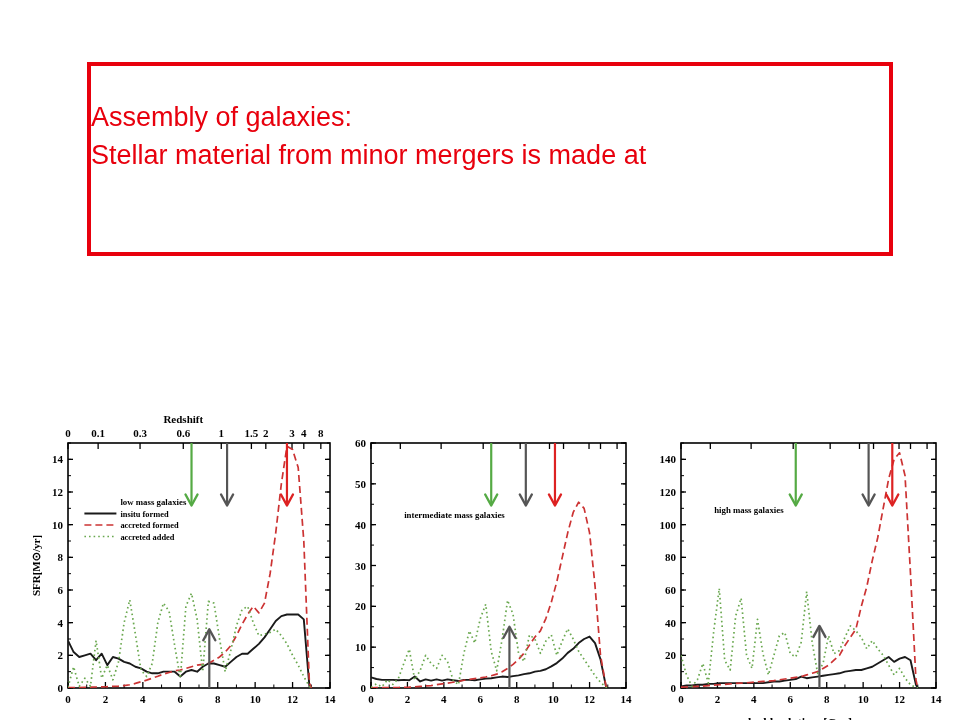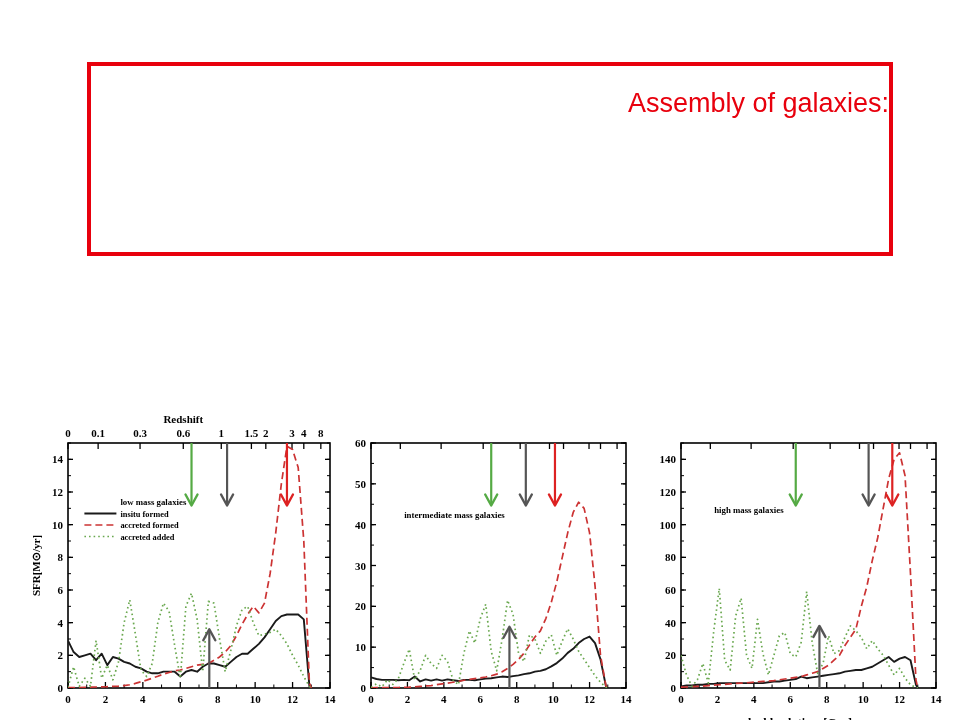--- a/index.html
+++ b/index.html
@@ -20,23 +20,23 @@
     position: absolute;
     left: 87px;
     top: 62px;
     width: 806px;
     height: 194px;
     box-sizing: border-box;
     border: 4px solid #e8000d;
     background: #ffffff;
     display: flex;
     flex-direction: column;
-    align-items: flex-end;
+    align-items: flex-start;
     justify-content: flex-start;
-    padding-top: 18px;
+    padding-top: 32px;
   }
   .title-line {
     color: #e8000d;
     font-family: "Liberation Sans", sans-serif;
     font-size: 27px;
     line-height: 38px;
     text-align: center;
     white-space: nowrap;
     letter-spacing: 0px;
   }
@@ -78,20 +78,21 @@
     font-weight: bold;
     fill: #000000;
     font-size: 11px;
   }
 </style>
 </head>
 <body>
 
 <div id="title-box">
   <div class="title-line">Assembly of galaxies:</div>
+  <div class="title-line">Stellar material from minor mergers is made at</div>
 </div>
 
 <div id="figure">
   <div class="panel" id="panel-0" style="left:28px;">
       <svg width="312" height="312" viewBox="0 0 312 312">
         <defs>
           <clipPath id="clip0">
             <rect x="40" y="35" width="262" height="245"></rect>
           </clipPath>
         </defs>

